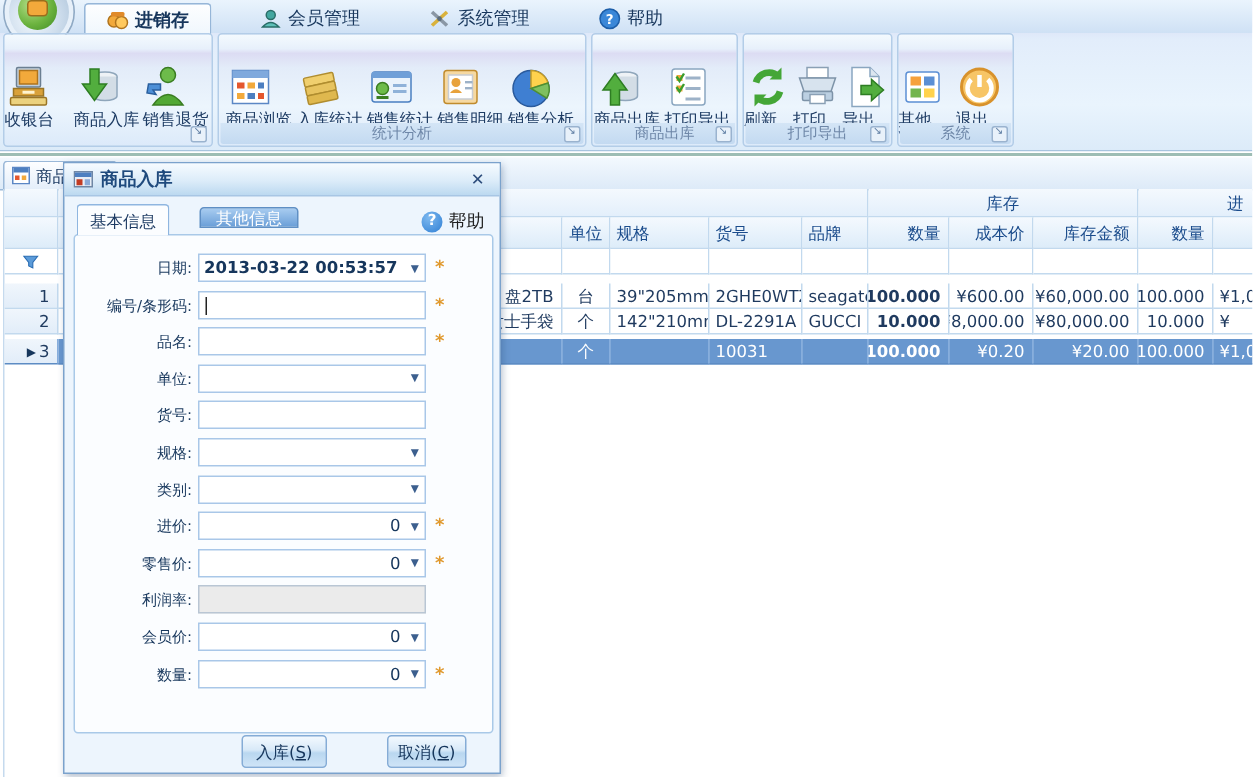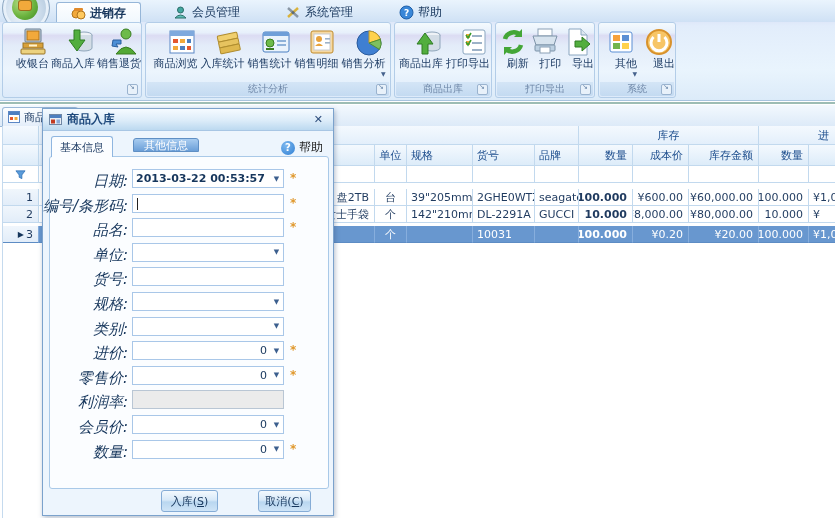--- a/index.html
+++ b/index.html
@@ -22,21 +22,21 @@
   .rtab{display:flex;align-items:center;gap:4px;padding:0 14px;height:20px;font-size:12px;color:#17365c;
     border-radius:3px 3px 0 0;cursor:default;}
   .rtab.active{background:linear-gradient(180deg,#fdfeff,#f0f7fd);border:1px solid #96b6d8;border-bottom:none;font-weight:bold;}
   .rtab .ticon{width:15px;height:15px;display:inline-block;}
   .rtab .ticon svg{width:15px;height:15px;display:block;}
 
   #rbody{position:absolute;left:0;top:22px;width:835px;height:78px;display:flex;gap:3px;padding-left:2px;box-sizing:border-box;}
   .rgroup{position:relative;height:76px;border:1px solid #b3cde8;border-radius:3px;box-sizing:border-box;
     background:linear-gradient(180deg,#f4fafe 0%,#e7f0fb 13%,#dcdcf3 17%,#e3ecf9 30%,#ecf5fd 65%,#dceafa 100%);}
   .rbtns{position:absolute;left:0;top:1px;right:0;height:58px;display:flex;justify-content:center;align-items:flex-start;}
-  .rbtn{width:47px;padding-top:2px;display:flex;flex-direction:column;align-items:flex-end;cursor:default;}
+  .rbtn{width:47px;padding-top:18px;display:flex;flex-direction:column;align-items:flex-start;cursor:default;}
   .rbtn .bicon{width:32px;height:32px;}
   .rbtn .bicon svg{width:32px;height:32px;display:block;}
   .rbtn .blabel{font-size:11px;color:#1e3c64;white-space:nowrap;line-height:12px;}
   .rbtn .drop{font-size:6px;color:#44618c;line-height:6px;margin-top:1px;}
   .rcaption{position:absolute;left:1px;right:1px;bottom:1px;height:14px;border-radius:0 0 2px 2px;
     background:linear-gradient(180deg,#d4e5f6,#c3daf1);display:flex;align-items:center;justify-content:center;
     font-size:10px;color:#6e87a8;}
   .launcher{position:absolute;right:3px;bottom:2px;width:9px;height:9px;border:1px solid #9ab3cf;border-radius:2px;background:#e8f1fa;}
   .launcher::after{content:"\2198";position:absolute;left:1px;top:-2px;font-size:7px;color:#5f7ea3;}
 
@@ -82,21 +82,21 @@
   .dtab.active{left:0;top:0;width:62px;height:21px;background:#fbfdff;border:1px solid #8fb6e0;border-bottom:none;
     border-radius:3px 3px 0 0;color:#1f3c64;z-index:3;}
   .dtab.inactive{left:66px;top:2px;width:66px;height:14px;background:linear-gradient(180deg,#a8ccf0,#6b9fd8);
     border:1px solid #5f8fc4;border-radius:3px 3px 0 0;color:#fff;z-index:1;margin-left:16px;}
   #dhelp{position:absolute;right:2px;top:3px;display:flex;align-items:center;gap:4px;font-size:12px;color:#222;cursor:default;}
   #dhelp .hicon{width:14px;height:14px;border-radius:50%;background:radial-gradient(circle at 35% 30%,#7db8ef,#2f7fd4);
     color:#fff;font-size:10px;font-weight:bold;display:flex;align-items:center;justify-content:center;}
   #dpanel{position:absolute;left:6px;top:47px;width:280px;height:333px;box-sizing:border-box;
     border:1px solid #a9c9e8;border-radius:3px;background:#fbfdff;z-index:2;}
   .frow{position:absolute;left:0;width:100%;height:19px;}
-  .flabel{position:absolute;right:200px;top:3px;font-size:15px;color:#16365c;white-space:nowrap;font-style:italic;}
+  .flabel{position:absolute;right:200px;top:3px;font-size:10px;color:#16365c;white-space:nowrap;}
   .fctl{position:absolute;left:82px;top:0;width:152px;height:19px;box-sizing:border-box;
     border:1px solid #a9c7e8;background:#fff;display:flex;align-items:center;}
   .fctl input{border:none;outline:none;background:transparent;flex:1;height:15px;font-size:11px;
     font-family:"DejaVu Sans","Liberation Sans",sans-serif;color:#16365c;padding:16px 3px;min-width:0;}
   .fctl.spin input{text-align:right;}
   .fctl.combo input{font-weight:bold;}
   .fctl .arrow{width:13px;font-size:7px;color:#3c5f8e;text-align:center;flex:none;}
   .fctl.disabled{background:#ebebeb;border-color:#b9c6d4;}
   .caret{position:absolute;left:4px;top:3px;width:1px;height:12px;background:#222;}
   .req{position:absolute;left:240px;top:2px;color:#e0992e;font-size:12px;font-weight:bold;}

